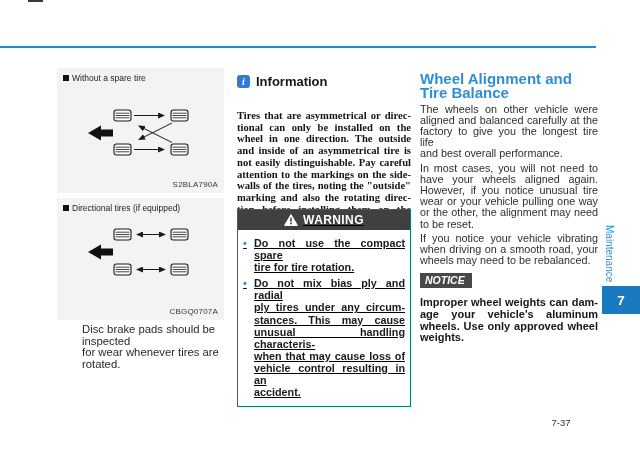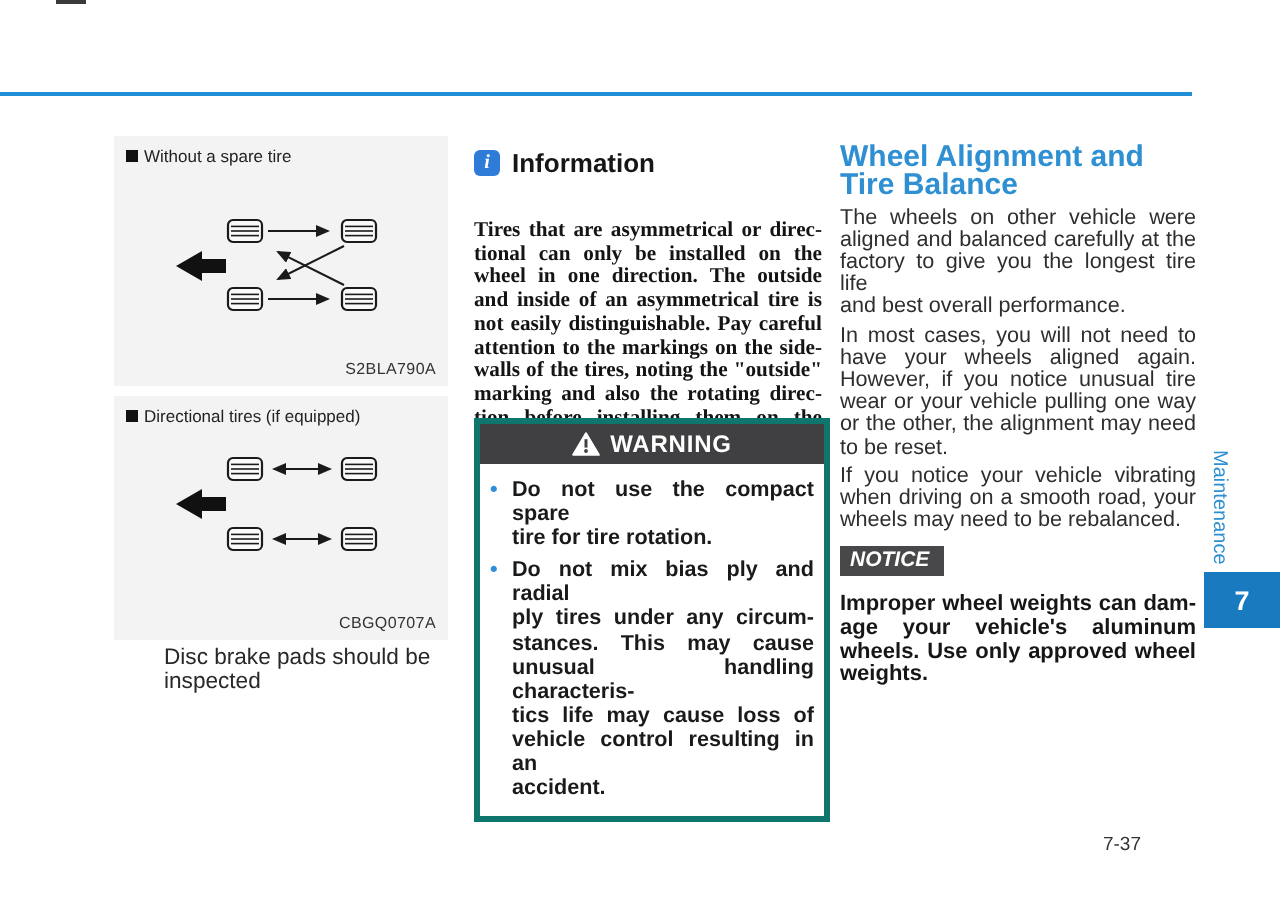--- a/index.html
+++ b/index.html
@@ -26,21 +26,21 @@
 
   
   .col-mid { position:absolute; left:237px; top:74px; width:174px; }
   .info-head { display:flex; align-items:center; gap:6px; height:15px; margin-bottom:5px; }
   .info-icon { width:13px; height:13px; border-radius:3px; background:var(--info-icon-blue);
                color:#fff; font-family:"Liberation Serif", serif; font-style:italic; font-weight:bold;
                font-size:10px; display:flex; align-items:center; justify-content:center; flex:0 0 auto; }
   .info-title { font-size:13px; font-weight:bold; color:#161616; }
   .info-body { font-family:"Liberation Serif", serif; font-weight:bold; font-size:10.6px;
                line-height:11.7px; color:#141414;margin-top:21px; }
-  .warning-box { position:absolute; top:135px; left:0; width:172px; border:3px solid #0f766e; background:#fff; }
+  .warning-box { position:absolute; top:135px; left:0; width:172px; border:1px solid #0f766e; background:#fff;text-decoration:underline; }
   .warning-header { height:20px; background:var(--warning-header-bg); color:#fff; display:flex;
                     align-items:center; justify-content:center; gap:5px; font-weight:bold;
                     font-size:12px; letter-spacing:.4px; }
   .warning-body { padding:7px 5px 8px 5px; }
   .bullet-row { display:flex; gap:4px; margin-bottom:4px; font-weight:bold; font-size:10.8px;
                 line-height:12.1px; color:#1a1a1c; }
   .bullet-row:last-child { margin-bottom:0; }
   .blt { color:var(--accent-blue); flex:0 0 auto; width:7px; }
   .blines { flex:1; }
 
@@ -127,20 +127,21 @@
       </svg>
       <div class="fig-label">
         <span class="sq"></span>
         <span>Directional tires (if equipped)</span>
       </div>
       <div class="fig-code">CBGQ0707A</div>
     </div>
 
     <div class="caption no-justify">
         <div class="tline">Disc brake pads should be inspected</div>
+        <div class="tline tline-last">for wear whenever tires are rotated.</div>
       </div>
   </div>
 
   <div class="col-mid">
     <div class="info-head">
       <span class="info-icon">i</span>
       <span class="info-title">Information</span>
     </div>
     <div class="info-body">
         <div class="tline">Tires that are asymmetrical or direc-</div>
@@ -172,21 +173,21 @@
               <div class="tline tline-last">tire for tire rotation.</div>
             </div>
         </div>
         <div class="bullet-row">
           <span class="blt">•</span>
           <div class="blines">
               <div class="tline">Do not mix bias ply and radial</div>
               <div class="tline">ply tires under any circum-</div>
               <div class="tline">stances. This may cause</div>
               <div class="tline">unusual handling characteris-</div>
-              <div class="tline">tics life may cause loss of</div>
+              <div class="tline">when that may cause loss of</div>
               <div class="tline">vehicle control resulting in an</div>
               <div class="tline tline-last">accident.</div>
             </div>
         </div>
       </div>
     </div>
   </div>
 
   <div class="col-right">
     <h2 class="blue-heading">Wheel Alignment and Tire Balance</h2>

